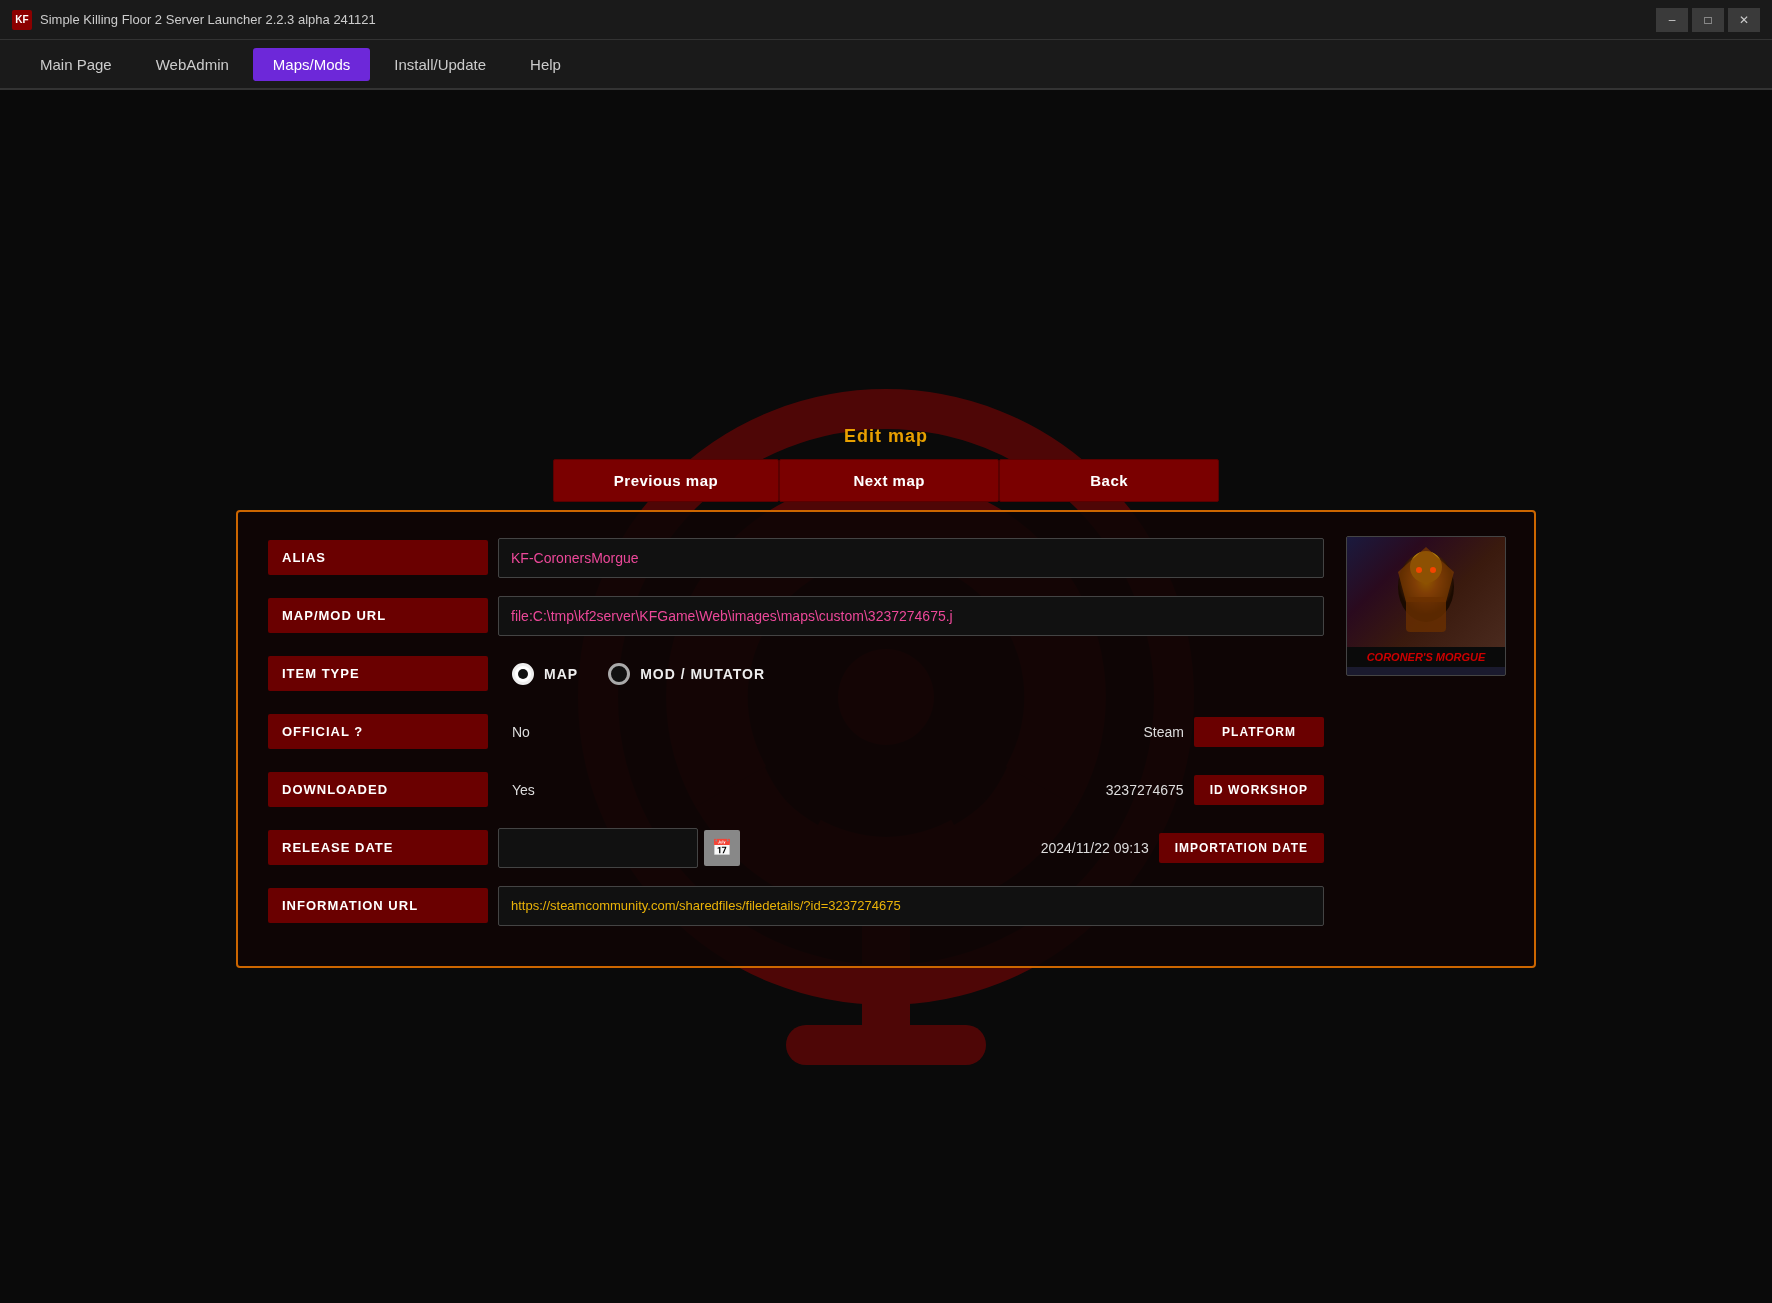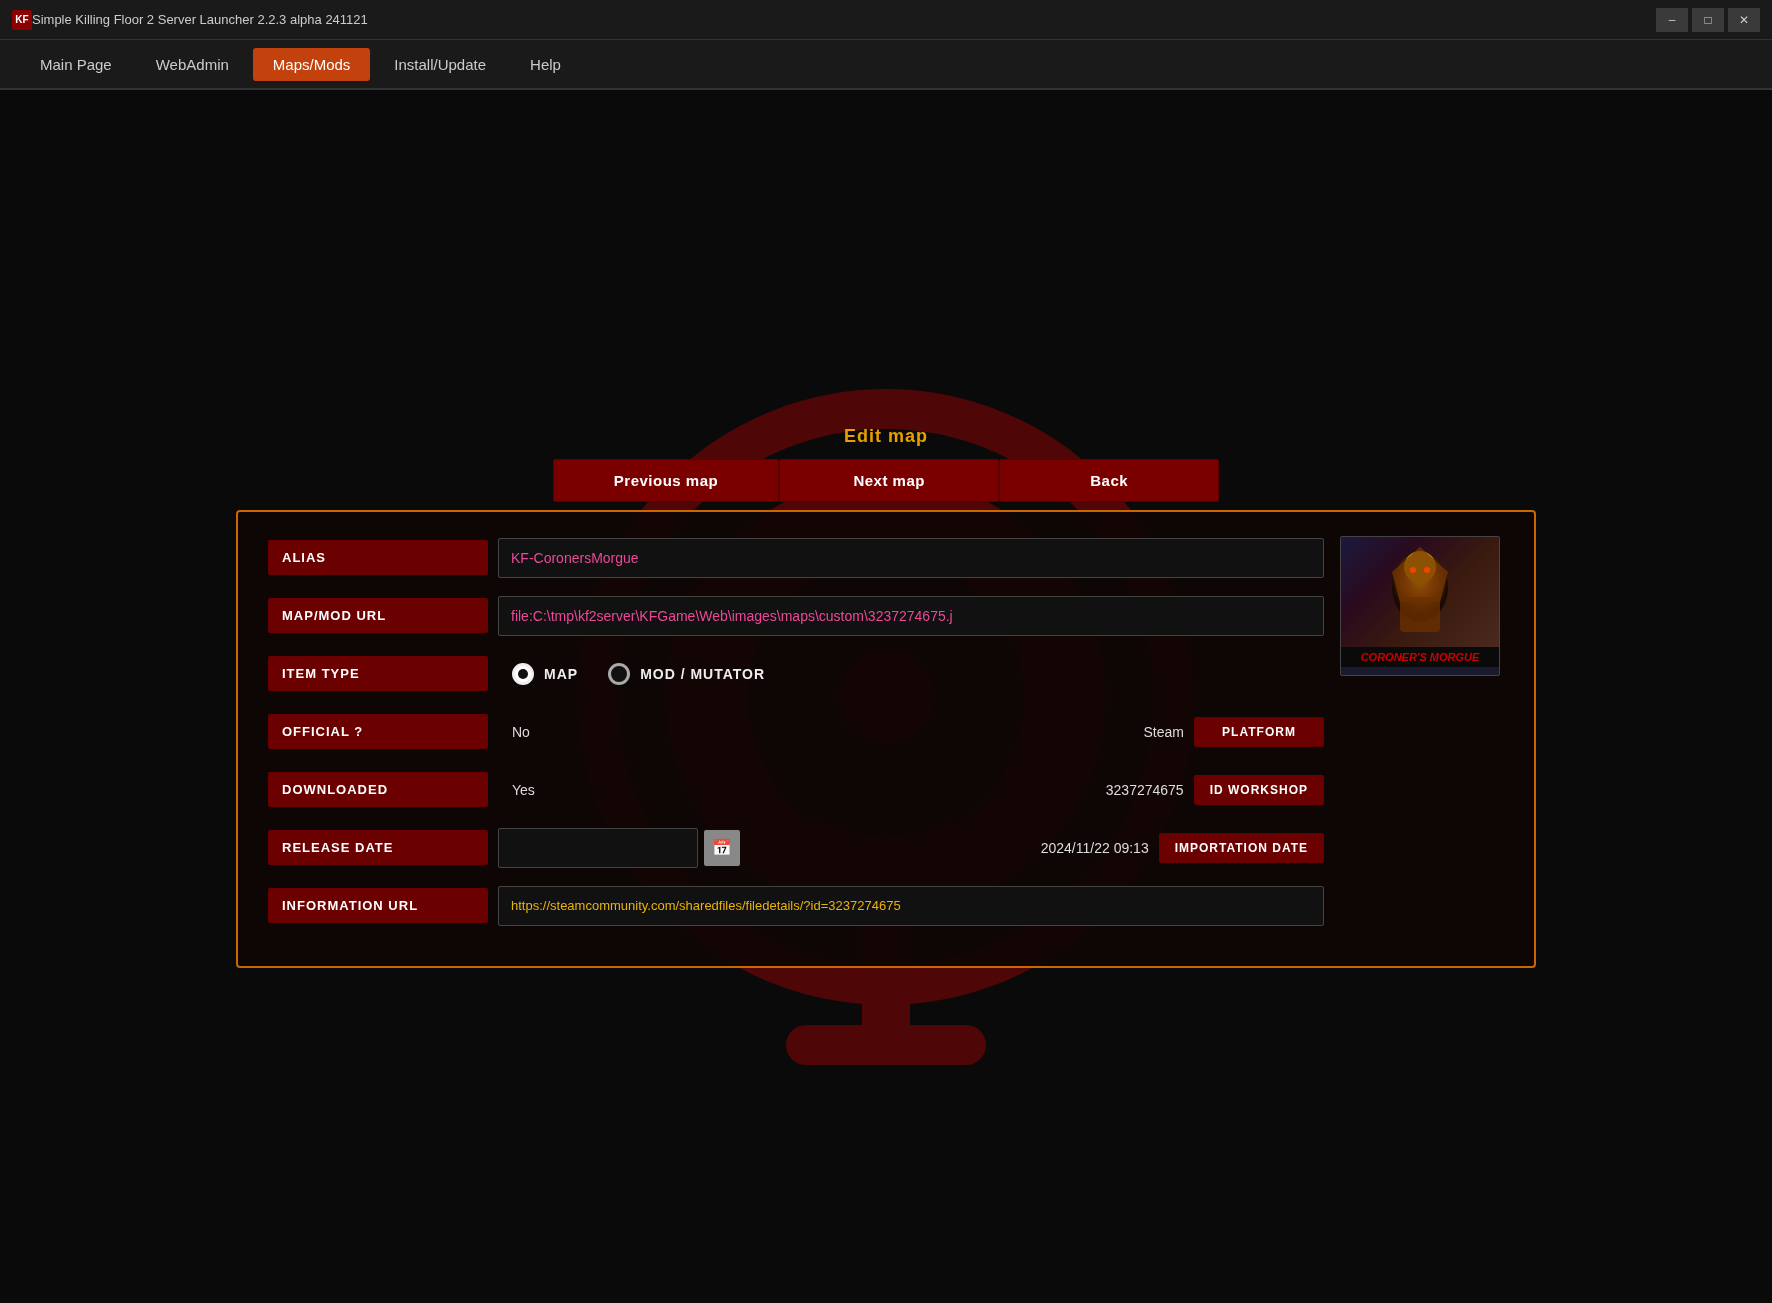--- a/index.html
+++ b/index.html
@@ -18,20 +18,21 @@
       background: #1a1a1a;
       display: flex;
       align-items: center;
       justify-content: space-between;
       padding: 0 12px;
       border-bottom: 1px solid #333;
     }
     .title-bar-left {
       display: flex;
       align-items: center;
+      gap: 8px;
       color: #ccc;
       font-size: 13px;
     }
     .app-icon {
       width: 20px;
       height: 20px;
       background: #8b0000;
       border-radius: 2px;
       display: flex;
       align-items: center;
@@ -70,21 +71,21 @@
     .nav-item {
       padding: 8px 20px;
       color: #ccc;
       font-size: 15px;
       font-weight: 500;
       cursor: pointer;
       border-radius: 3px;
       text-decoration: none;
     }
     .nav-item.active {
-      background: #c2410c;
+      background: #6d28d9;
       color: white;
       border-radius: 3px;
     }
 
     
     .main-content {
       width: 100%;
       height: calc(1303px - 90px);
       position: relative;
       display: flex;
@@ -199,21 +200,21 @@
       display: flex;
       align-items: flex-start;
     }
     .map-image {
       width: 160px;
       height: 140px;
       background: #1a1a2e;
       border: 1px solid #444;
       overflow: hidden;
       position: absolute;
-      right: 34px;
+      right: 28px;
       top: 24px;
       border-radius: 2px;
       display: flex;
       flex-direction: column;
     }
     .map-image-inner {
       width: 100%;
       height: 110px;
       background: linear-gradient(135deg, #1a1a3e 0%, #2a0a1e 30%, #3a1a0e 60%, #4a2a1e 100%);
       display: flex;

